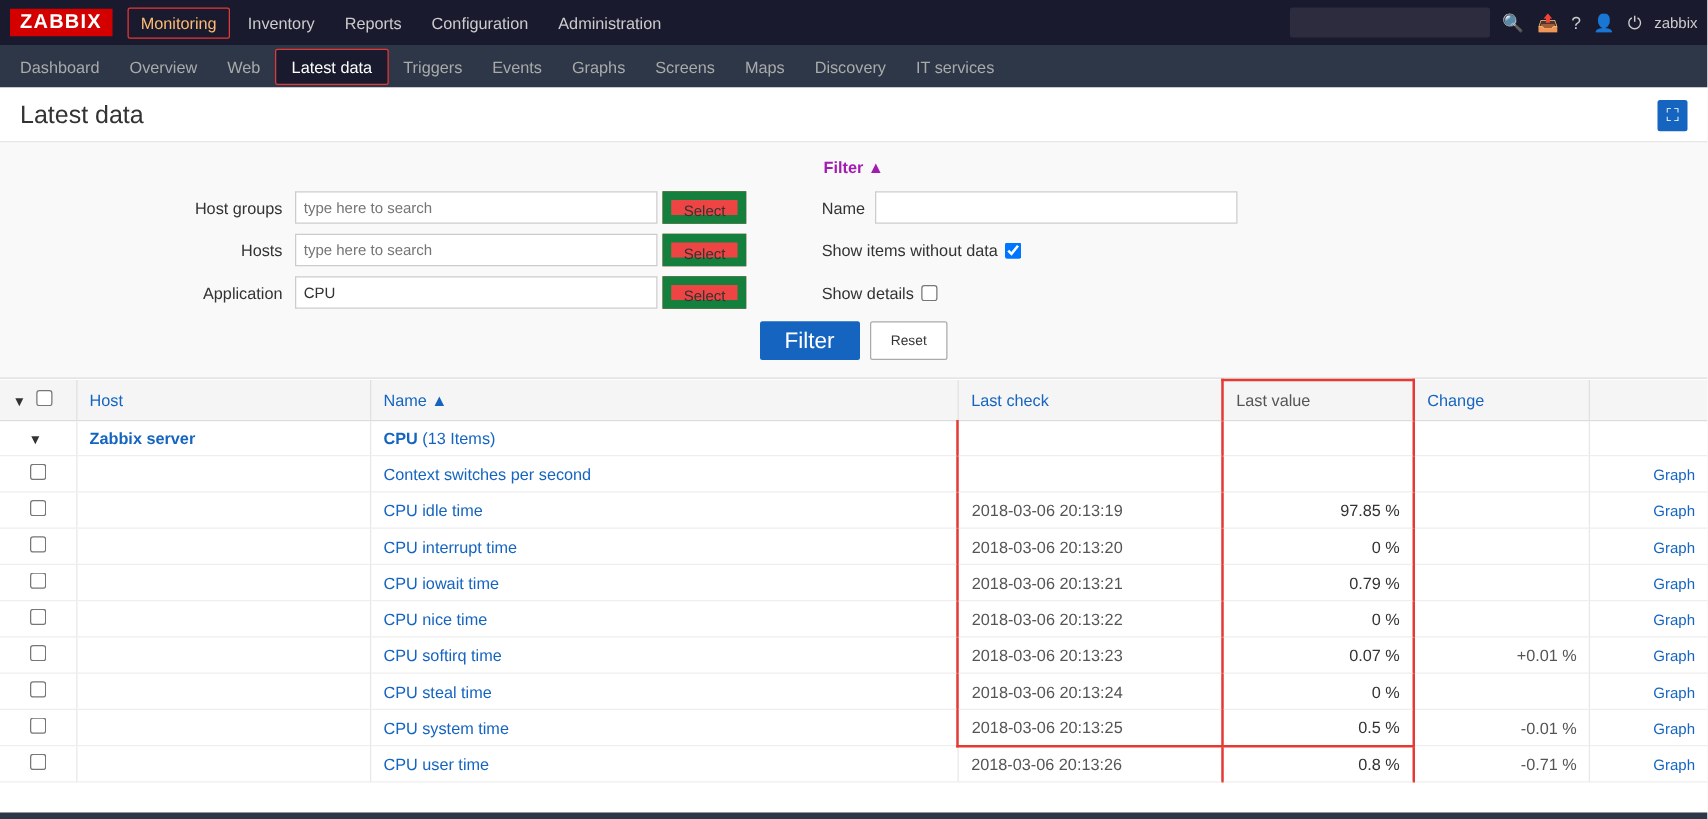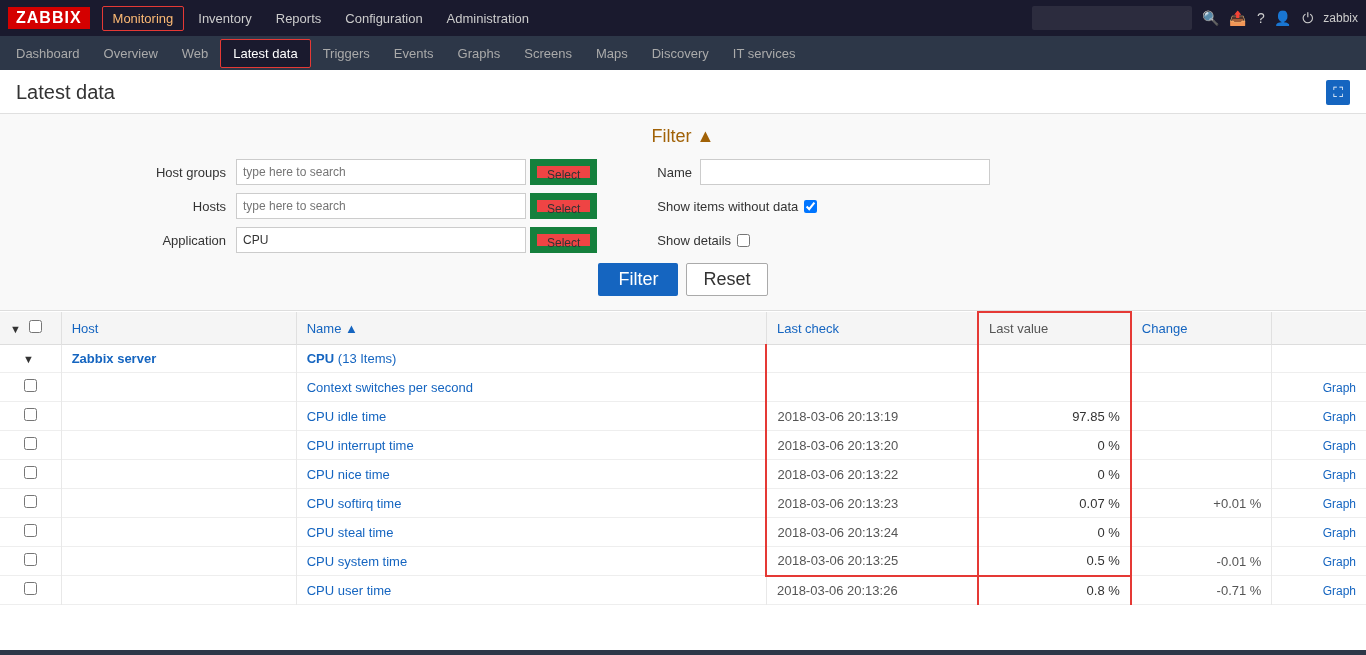--- a/index.html
+++ b/index.html
@@ -119,23 +119,24 @@
       border-bottom: 1px solid #ddd;
       padding: 12px 0 14px;
     }
     .filter-toggle {
       text-align: center;
       margin-bottom: 12px;
     }
     .filter-toggle-btn {
       background: none;
       border: none;
-      color: #a16207;
-      cursor: pointer;
-      font-size: 18px;
+      color: #a21caf;
+      cursor: pointer;
+      font-size: 13px;
+      font-weight: bold;
     }
     .filter-row {
       display: flex;
       align-items: center;
       margin-bottom: 8px;
       padding: 0 116px;
     }
     .filter-label {
       width: 110px;
       text-align: right;
@@ -201,21 +202,21 @@
       cursor: pointer;
       font-size: 18px;
       border-radius: 2px;
     }
     .btn-reset {
       background: #fff;
       color: #333;
       border: 1px solid #aaa;
       padding: 5px 16px;
       cursor: pointer;
-      font-size: 18px;
+      font-size: 11px;
       border-radius: 2px;
     }
 
     
     .data-table {
       width: 100%;
       border-collapse: collapse;
       font-size: 13px;
     }
     .data-table thead tr {
@@ -441,20 +442,29 @@
         <td class="col-host"></td>
         <td class="col-name"><a class="link-blue">CPU interrupt time</a></td>
         <td class="col-lastcheck last-value-cell">2018-03-06 20:13:20</td>
         <td class="col-lastvalue last-value-cell">0 %</td>
         <td class="col-change"></td>
         <td class="col-graph"><a class="graph-link">Graph</a></td>
       </tr>
       <tr>
         <td class="col-checkbox"><input type="checkbox" style=""></td>
         <td class="col-host"></td>
+        <td class="col-name"><a class="link-blue">CPU iowait time</a></td>
+        <td class="col-lastcheck last-value-cell">2018-03-06 20:13:21</td>
+        <td class="col-lastvalue last-value-cell">0.79 %</td>
+        <td class="col-change"></td>
+        <td class="col-graph"><a class="graph-link">Graph</a></td>
+      </tr>
+      <tr>
+        <td class="col-checkbox"><input type="checkbox" style=""></td>
+        <td class="col-host"></td>
         <td class="col-name"><a class="link-blue">CPU nice time</a></td>
         <td class="col-lastcheck last-value-cell">2018-03-06 20:13:22</td>
         <td class="col-lastvalue last-value-cell">0 %</td>
         <td class="col-change"></td>
         <td class="col-graph"><a class="graph-link">Graph</a></td>
       </tr>
       <tr>
         <td class="col-checkbox"><input type="checkbox" style=""></td>
         <td class="col-host"></td>
         <td class="col-name"><a class="link-blue">CPU softirq time</a></td>

